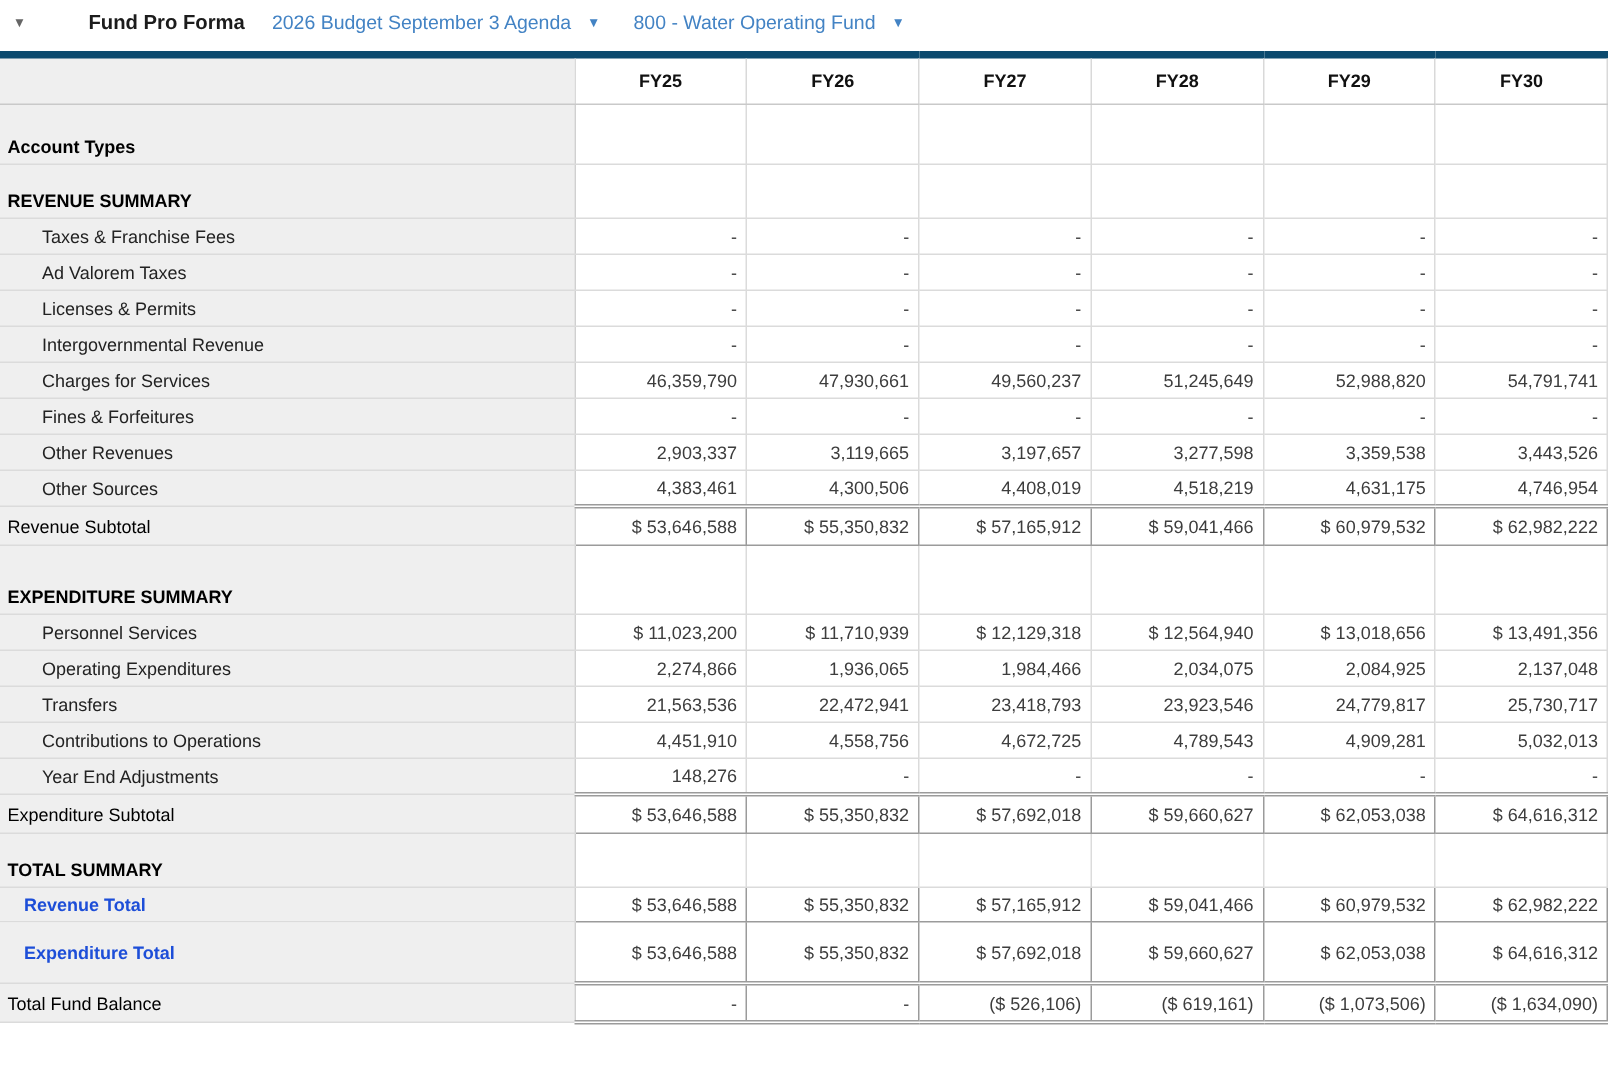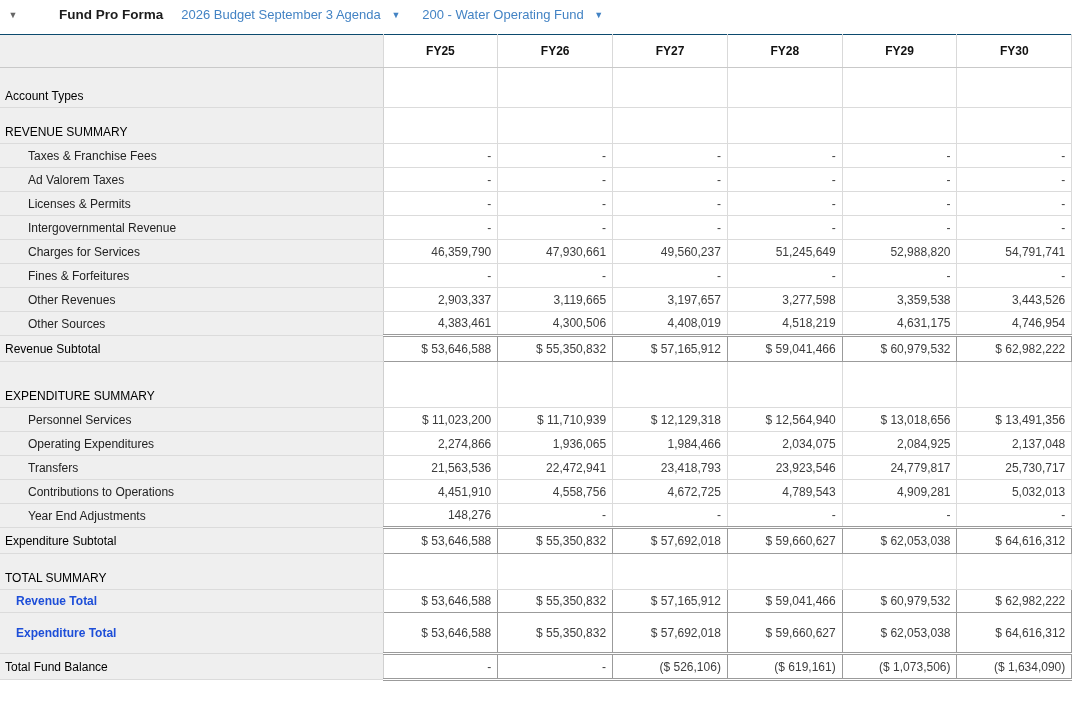--- a/index.html
+++ b/index.html
@@ -49,21 +49,21 @@
     border-collapse: collapse;
     table-layout: fixed;
     width: 1072px;
     font-size: 12px;
   }
   col.c-label { width: 383px; }
   col.c-data  { width: 114.8px; }
 
   thead th {
     height: 33px;
-    border-top: 1px solid #0c4a6e;
+    border-top: 5px solid #0c4a6e;
     border-bottom: 1px solid #c9c9c9;
     border-right: 1px solid #d9d9d9;
     background: #ffffff;
     font-weight: bold;
     color: #111;
     font-size: 12px;
     text-align: center;
   }
   thead th.labelcol { background: #efefef; }
 
@@ -95,21 +95,21 @@
   tr.section  { height: 36px; }
   #tbody tr:nth-child(1)  { height: 40px; }  
   #tbody tr:nth-child(12) { height: 46px; }  
   #tbody tr:nth-child(21) { height: 41px; }  
 
   tr.section td {
     vertical-align: bottom;
     padding-bottom: 4px;
   }
   tr.section td.labelcol {
-    font-weight: normal;
+    font-weight: bold;
     color: #000;
     padding-left: 5px;
   }
   tr.subtotal td.labelcol,
   tr.grand td.labelcol {
     font-weight: normal;
     color: #000;
     padding-left: 5px;
   }
   tr.total td.labelcol {
@@ -140,21 +140,21 @@
 <body>
 
 <div class="toolbar">
   <span class="collapse-arrow">▼</span>
   <span class="page-title">Fund Pro Forma</span>
   <span class="selector">
     <span>2026 Budget September 3 Agenda</span>
     <span class="dd">▼</span>
   </span>
   <span class="selector">
-    <span>200 - Water Operating Fund</span>
+    <span>800 - Water Operating Fund</span>
     <span class="dd">▼</span>
   </span>
 </div>
 
 <table>
   <colgroup>
     <col class="c-label">
     <col class="c-data">
       <col class="c-data">
       <col class="c-data">

